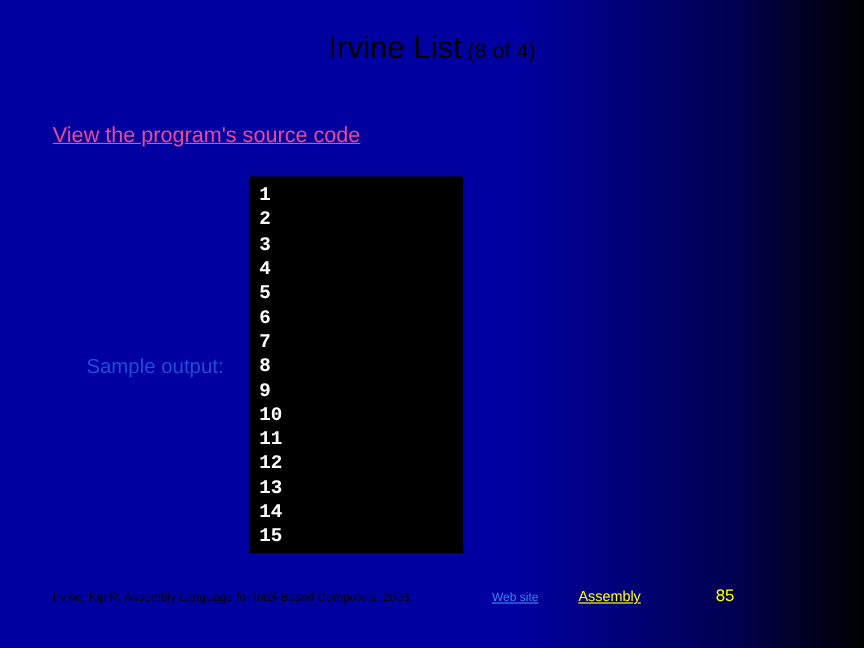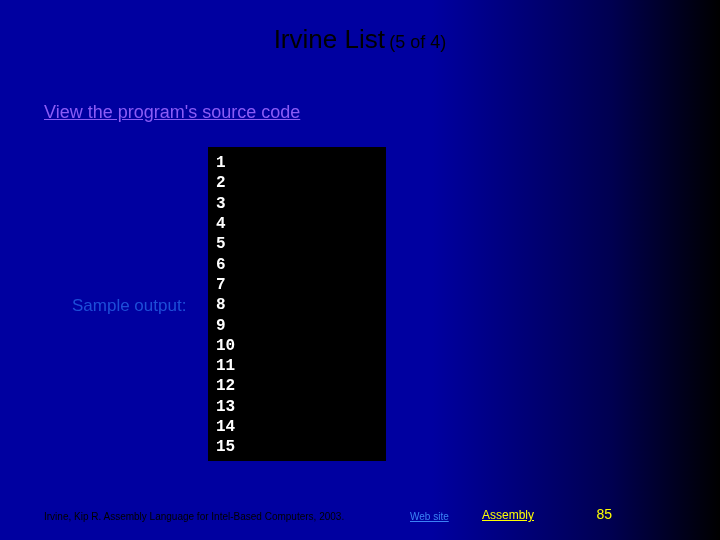--- a/index.html
+++ b/index.html
@@ -21,21 +21,21 @@
     font-weight: normal;
   }
   .title-sub {
     font-size: 18px;
     font-weight: normal;
   }
   .source-link {
     position: absolute;
     top: 102px;
     left: 44px;
-    color: #8b5cf6;
+    color: #ec4899;
     font-size: 18px;
     text-decoration: underline;
     cursor: pointer;
     text-align: center;
   }
   .sample-label {
     position: absolute;
     top: 296px;
     left: 72px;
     color: #1d4ed8;
@@ -51,21 +51,21 @@
     color: #fff;
     font-family: "Courier New", Courier, monospace;
     font-size: 16px;
     font-weight: bold;
     padding: 6px 8px;
     line-height: 1.27;
     white-space: pre;
   }
   .footer {
     position: absolute;
-    bottom: 18px;
+    bottom: 36px;
     left: 0;
     width: 644px;
     height: 18px;
   }
   .footer-cite {
     position: absolute;
     left: 44px;
     bottom: 0;
     color: #000;
     font-size: 10px;
@@ -94,21 +94,21 @@
     bottom: 0;
     color: #ffff00;
     font-size: 14px;
   }
 </style>
 </head>
 <body>
 
 <div class="title-row">
   <span class="title-main">Irvine List</span>
-  <span class="title-sub">(5 of 4)</span>
+  <span class="title-sub">(8 of 4)</span>
 </div>
 
 <a class="source-link">View the program's source code</a>
 
 <div class="sample-label">Sample output:</div>
 
 <div class="output-box">1
 2
 3
 4

